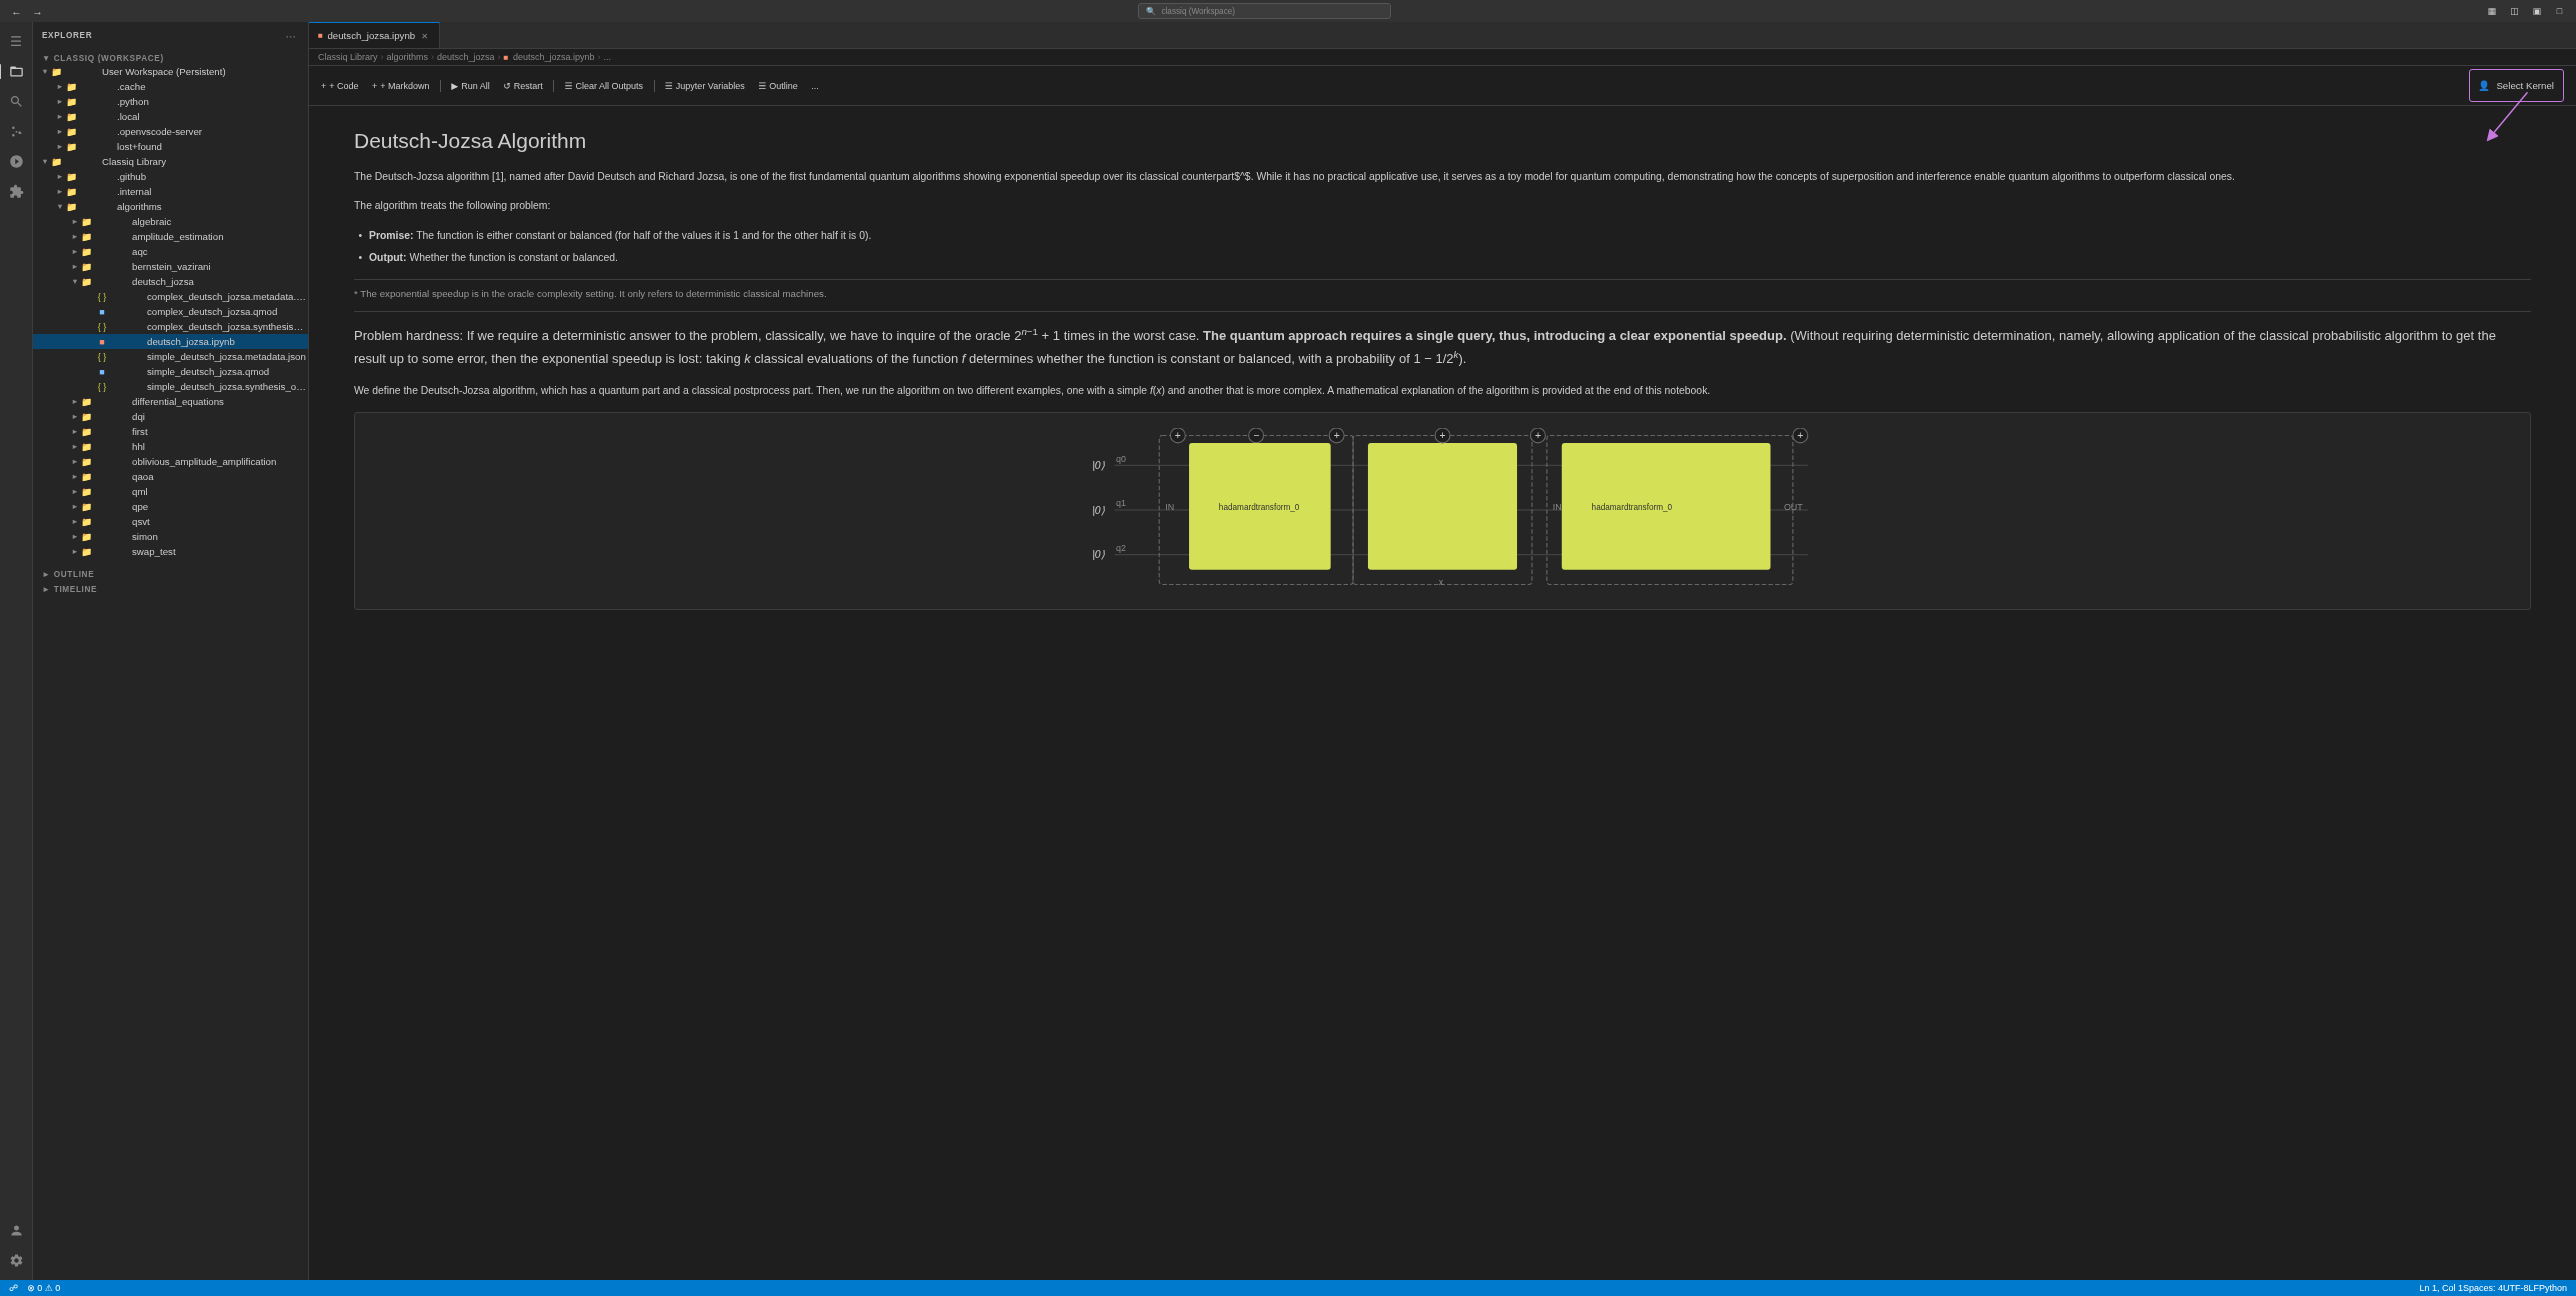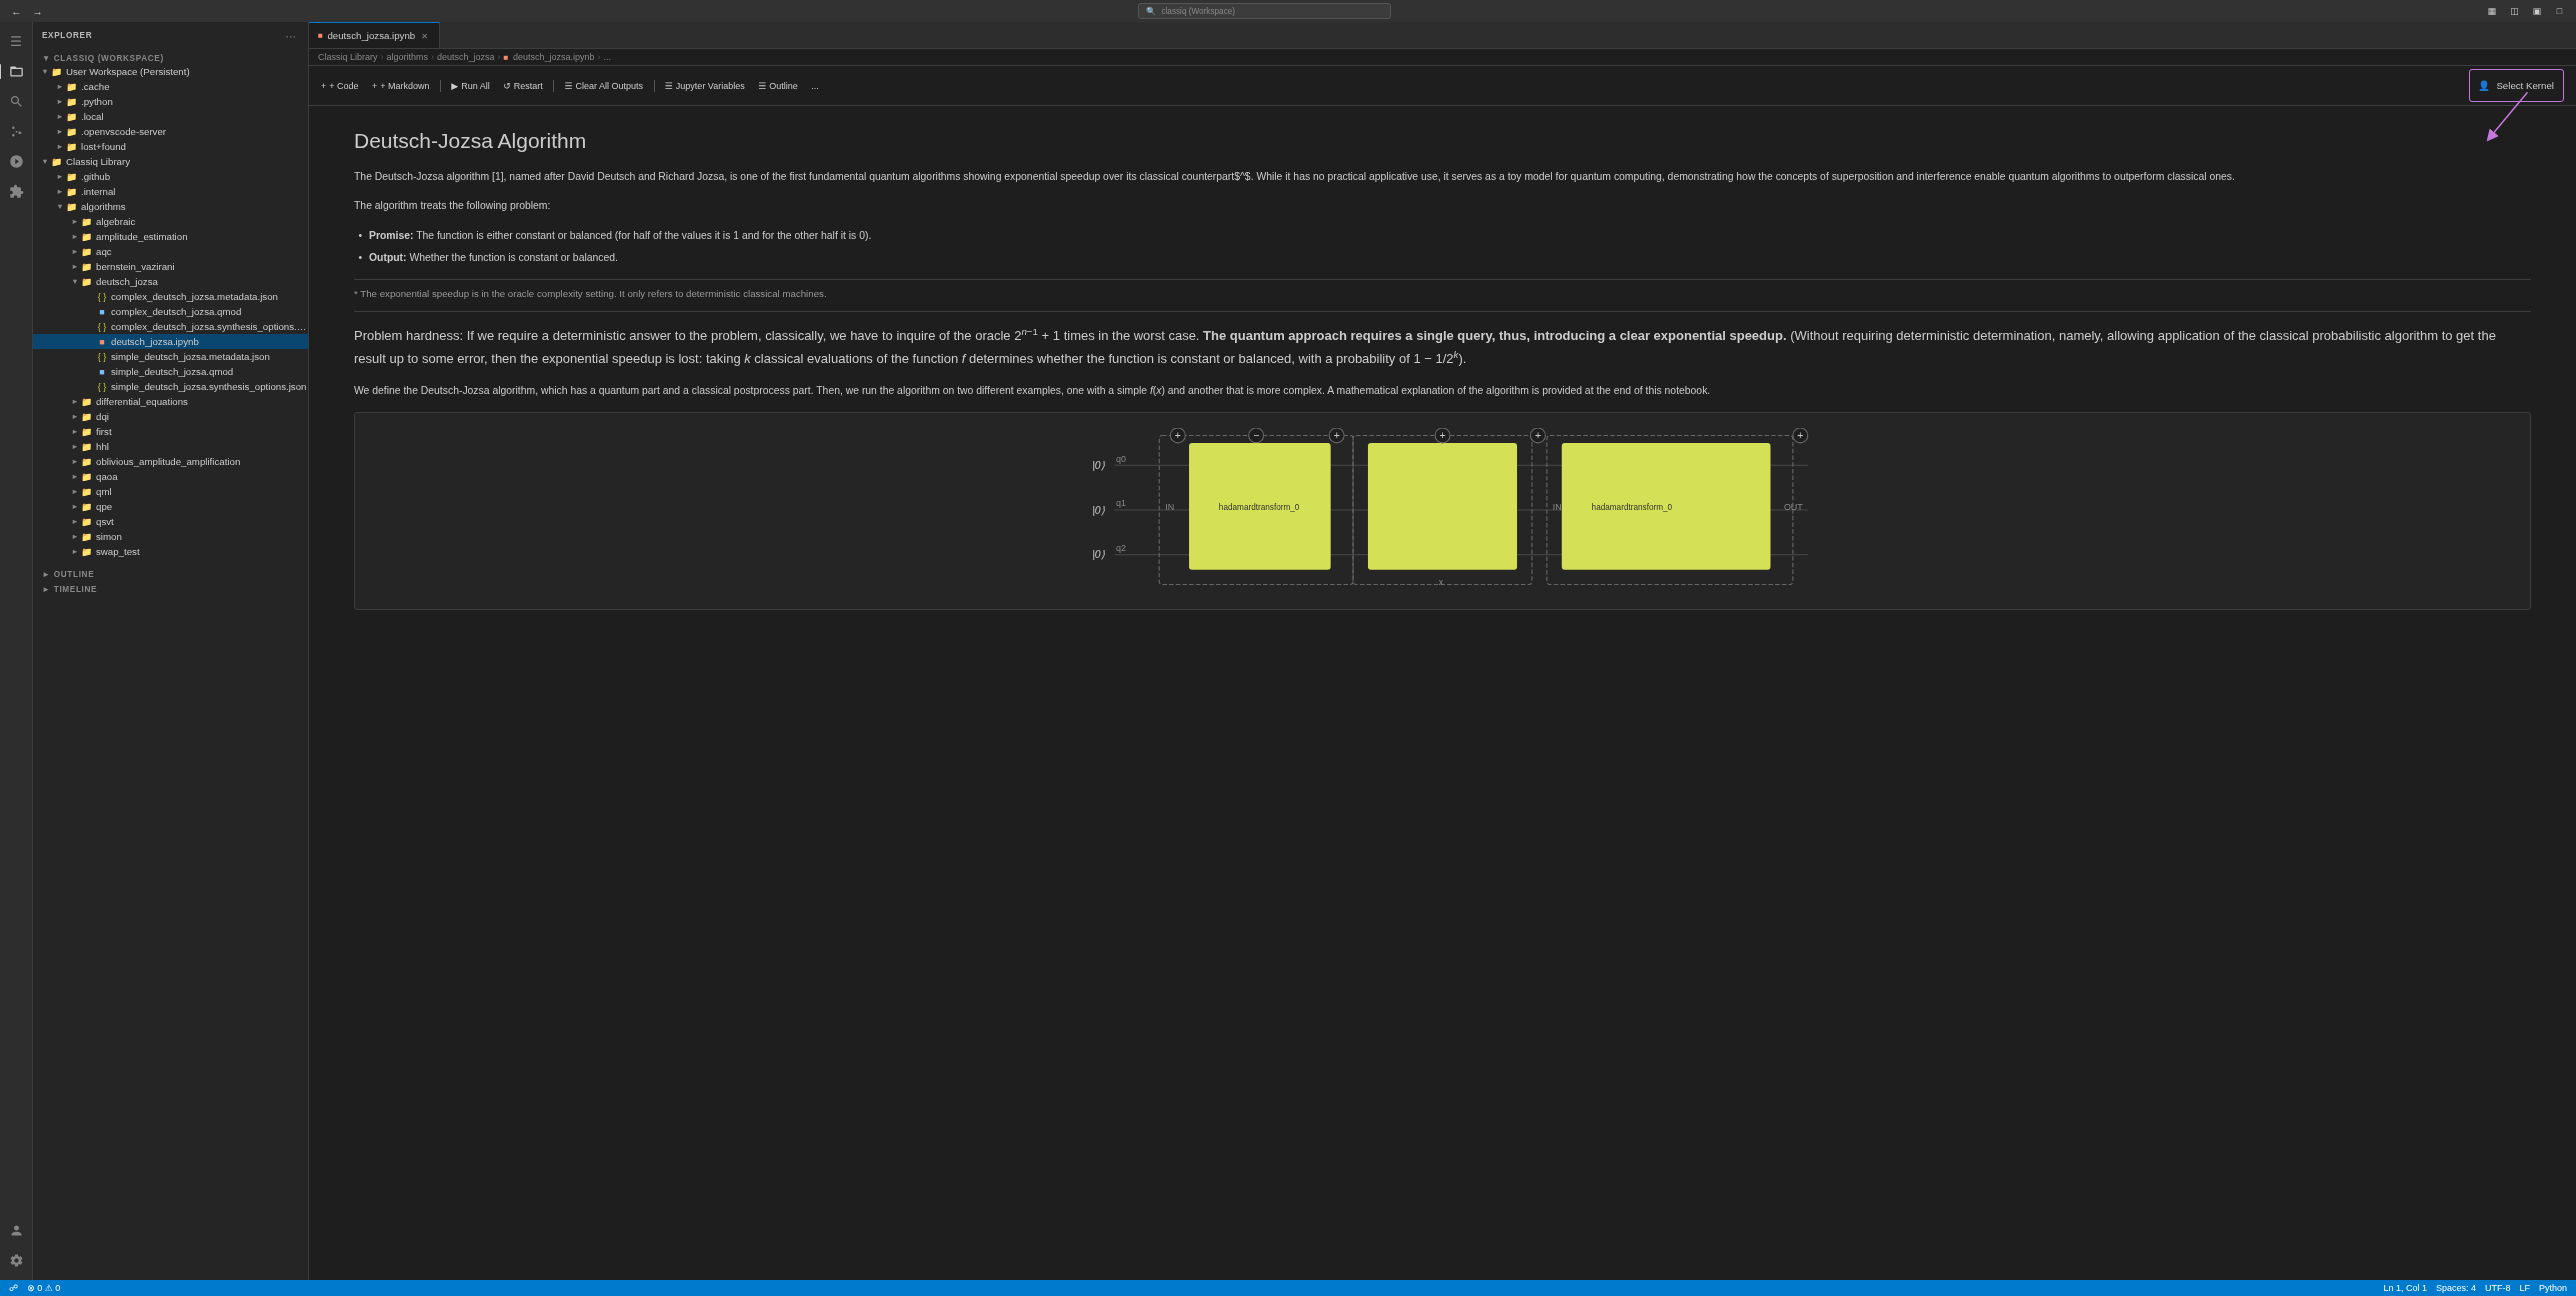--- a/index.html
+++ b/index.html
@@ -31,21 +31,21 @@
     .sidebar-header-actions { display: flex; gap: 3px; }
     .sidebar-action-btn { background: transparent; border: none; color: #888; cursor: pointer; padding: 1.5px 3px; font-size: 10.4px; border-radius: 1.5px; }
     .sidebar-content { overflow-y: auto; flex: 1; }
     .sidebar-content::-webkit-scrollbar { width: 4.5px; }
     .sidebar-content::-webkit-scrollbar-thumb { background: #4d4d4d; border-radius: 2.2px; }
 
     .tree-item { display: flex; align-items: center; padding: 1.5px 0; cursor: pointer; font-size: 9.7px; white-space: nowrap; overflow: hidden; text-overflow: ellipsis; }
     .tree-item.selected { background: #094771; }
     .tree-item .arrow { width: 12px; flex-shrink: 0; display: inline-flex; align-items: center; justify-content: center; font-size: 7.5px; color: #888; }
     .tree-item .file-icon { width: 12px; height: 12px; flex-shrink: 0; margin-right: 3px; display: inline-flex; align-items: center; justify-content: center; font-size: 9px; }
-    .tree-item .label { overflow: hidden; text-overflow: ellipsis; color: #cccccc; }
+    .tree-item .label { overflow: hidden; text-overflow: ellipsis; color: #cccccc; margin-left: 36px; }
 
     
     .section-header { padding: 4.5px 9px 1.5px; font-size: 8.2px; font-weight: 600; text-transform: uppercase; color: #888; letter-spacing: 0.08em; cursor: pointer; display: flex; align-items: center; gap: 3px; }
 
     
     .tabs-container { background: #2d2d2d; display: flex; align-items: center; border-bottom: 0.7px solid #3d3d3d; flex-shrink: 0; overflow: hidden; }
     .tab { display: flex; align-items: center; padding: 0 9px; height: 26px; cursor: pointer; font-size: 9.7px; color: #969696; border-right: 0.7px solid #3d3d3d; gap: 4.5px; white-space: nowrap; flex-shrink: 0; }
     .tab.active { background: #1e1e1e; color: #cccccc; border-top: 0.7px solid #0078d4; }
     .tab .tab-icon { font-size: 8.2px; }
     .tab .tab-close { font-size: 8.2px; color: #888; padding: 0.7px 1.5px; border-radius: 1.5px; }
@@ -81,21 +81,21 @@
 
     
     .circuit-container { background: #252526; border: 0.7px solid #3d3d3d; border-radius: 3px; padding: 15px; margin-top: 7.5px; overflow-x: auto; min-height: 164px; position: relative; }
 
     
     .select-kernel-btn { background: transparent; border: 1.5px solid #c678dd; color: #cccccc; padding: 10px 9px; font-size: 9.7px; cursor: pointer; border-radius: 3px; white-space: nowrap; }
 
     
     .status-bar { height: 16.4px; background: #007acc; display: flex; align-items: center; padding: 0 9px; font-size: 9px; color: #ffffff; flex-shrink: 0; justify-content: space-between; }
     .status-left { display: flex; align-items: center; gap: 9px; }
-    .status-right { display: flex; align-items: center; gap: 9px; }
+    .status-right { display: flex; align-items: center; }
 
     .nb-cell { position: relative; margin-bottom: 3px; }
 
     
     sub, sup { font-size: 0.75em; }
   </style>
 </head>
 <body>
 
 <div class="title-bar">

